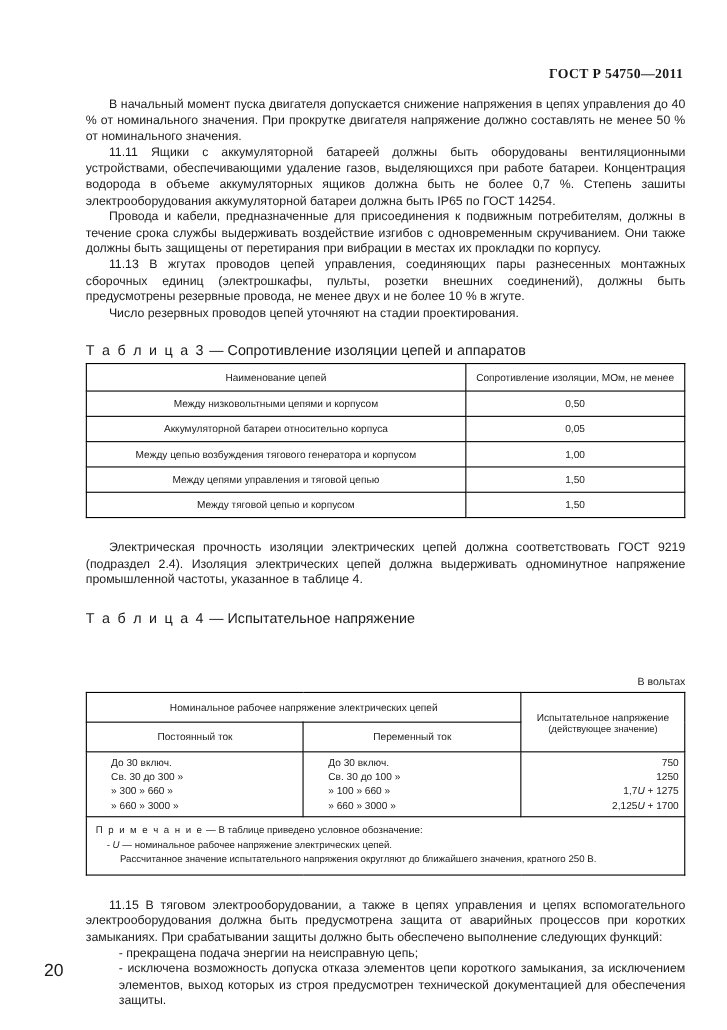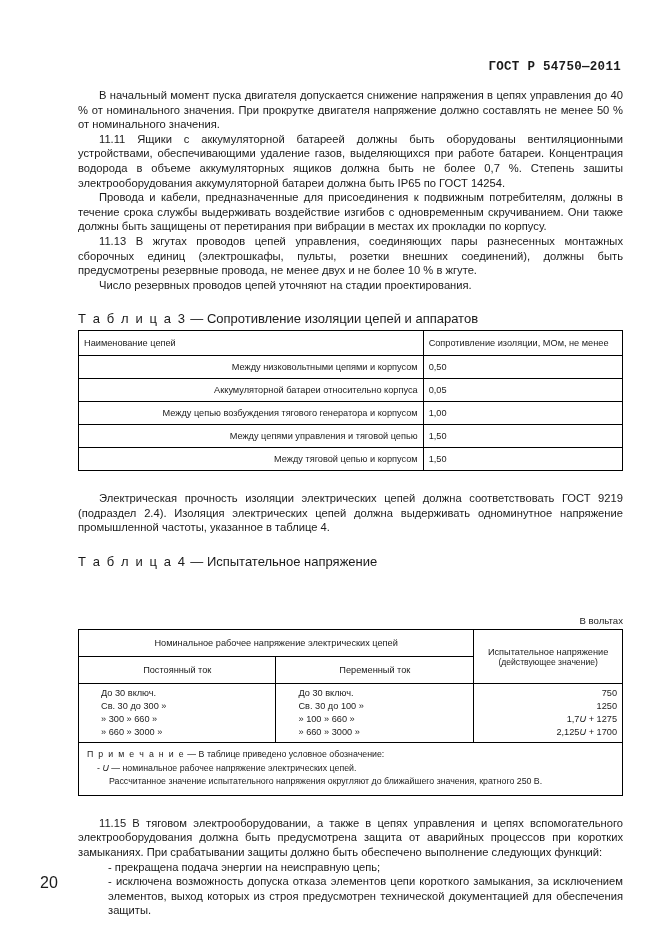--- a/index.html
+++ b/index.html
@@ -18,21 +18,21 @@
     position: relative;
     width: 661px;
     height: 936px;
     box-sizing: border-box;
     padding: 0;
   }
   .header {
     position: absolute;
     top: 60px;
     right: 40px;
-    font-family: Liberation Mono, monospace;
+    font-family: Liberation Serif, serif;
     font-size: 12.5px;
     font-weight: bold;
     letter-spacing: 0.3px;
   }
   .content {
     position: absolute;
     top: 88px;
     left: 78px;
     width: 545px;
   }
@@ -62,23 +62,23 @@
     width: 545px;
     font-family: "Liberation Sans", sans-serif;
     font-size: 9.2px;
   }
   table td, table th {
     border: 1px solid #000;
     padding: 3px 5px;
     vertical-align: middle;
     font-weight: normal;
   }
-  .t3 td, .t3 th { text-align: left; height: 16px; }
+  .t3 td, .t3 th { text-align: center; height: 16px; }
   .t3 .hdr { height: 18px; }
-  .t3 .left { text-align: right; }
+  .t3 .left { text-align: center; }
   .col-a { width: 348px; }
   .col-b { width: 195px; }
 
   .t4 { width: 545px; }
   .t4 td, .t4 th { text-align: center; }
   .t4 .vcol { width: 145px; }
   .t4 .dccol { width: 200px; margin-left: 27px; }
   .t4 .accol { width: 200px; }
   .t4 .num { text-align: right; line-height: 13px; }
   .t4 .lst { text-align: left; padding-left: 22px; line-height: 13px; }

